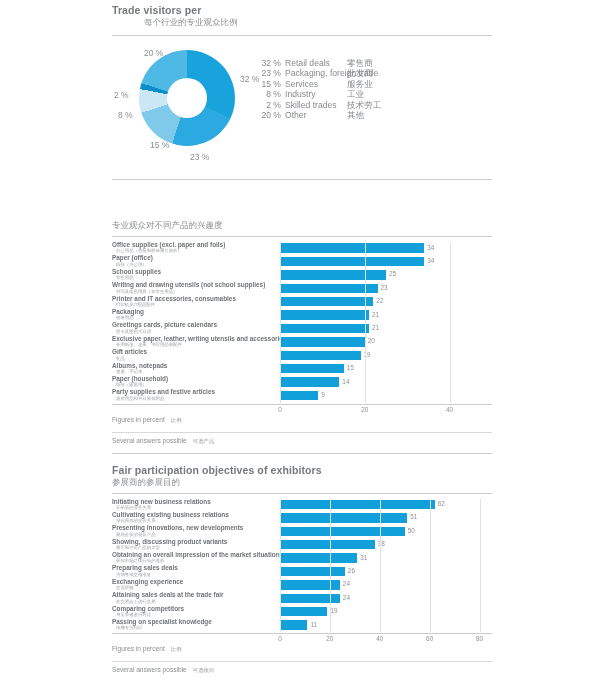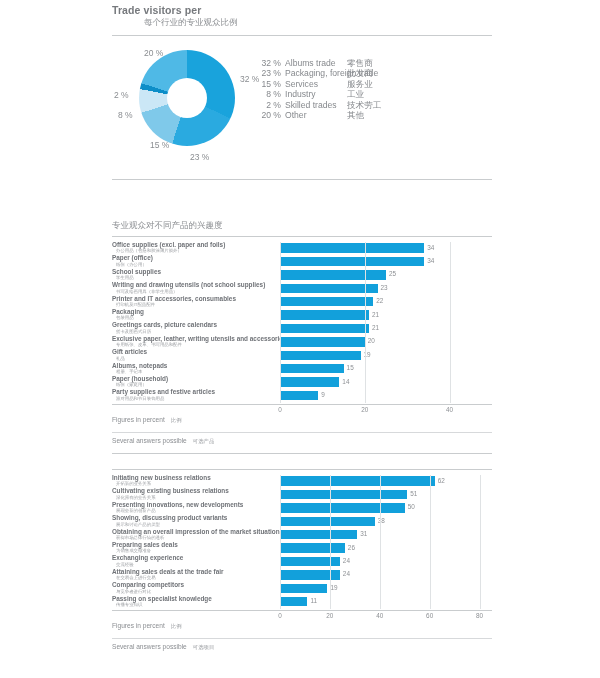--- a/index.html
+++ b/index.html
@@ -218,21 +218,21 @@
 
       <span class="slice-lab sl-32">32 %</span>
       <span class="slice-lab sl-23">23 %</span>
       <span class="slice-lab sl-15">15 %</span>
       <span class="slice-lab sl-8">8 %</span>
       <span class="slice-lab sl-2">2 %</span>
       <span class="slice-lab sl-20">20 %</span>
 
       <div class="legend">
         <div class="legend-row">
-          <span class="lg-pct">32 %</span><span class="lg-en">Albums trade</span><span class="lg-cn">零售商</span>
+          <span class="lg-pct">32 %</span><span class="lg-en">Retail deals</span><span class="lg-cn">零售商</span>
         </div>
         <div class="legend-row">
           <span class="lg-pct">23 %</span><span class="lg-en">Packaging, foreign trade</span><span class="lg-cn">批发商</span>
         </div>
         <div class="legend-row">
           <span class="lg-pct">15 %</span><span class="lg-en">Services</span><span class="lg-cn">服务业</span>
         </div>
         <div class="legend-row">
           <span class="lg-pct">8 %</span><span class="lg-en">Industry</span><span class="lg-cn">工业</span>
         </div>
@@ -391,20 +391,22 @@
       <span>Figures in percent</span><span class="fcn">比例</span>
     </div>
     <div class="rule thin"></div>
     <div class="foot" style="padding-top:4px">
       <span>Several answers possible</span><span class="fcn">可选产品</span>
     </div>
     <div class="rule"></div>
   </div>
 
   <div class="section" id="sec3">
+    <div class="sec-title">Fair participation objectives of exhibitors</div>
+    <div class="sec-title-cn">参展商的参展目的</div>
     <div class="rule"></div>
 
     <div class="bars" id="bars3" style="position: relative;">
         <div class="brow">
           <div class="blabel">
             <div class="blab-en">Initiating new business relations</div>
             <div class="blab-cn">开拓新的业务关系</div>
           </div>
           <div class="plot">
             <div class="bar" style="width: 72.9412%; background: rgb(18, 160, 219);"></div>

